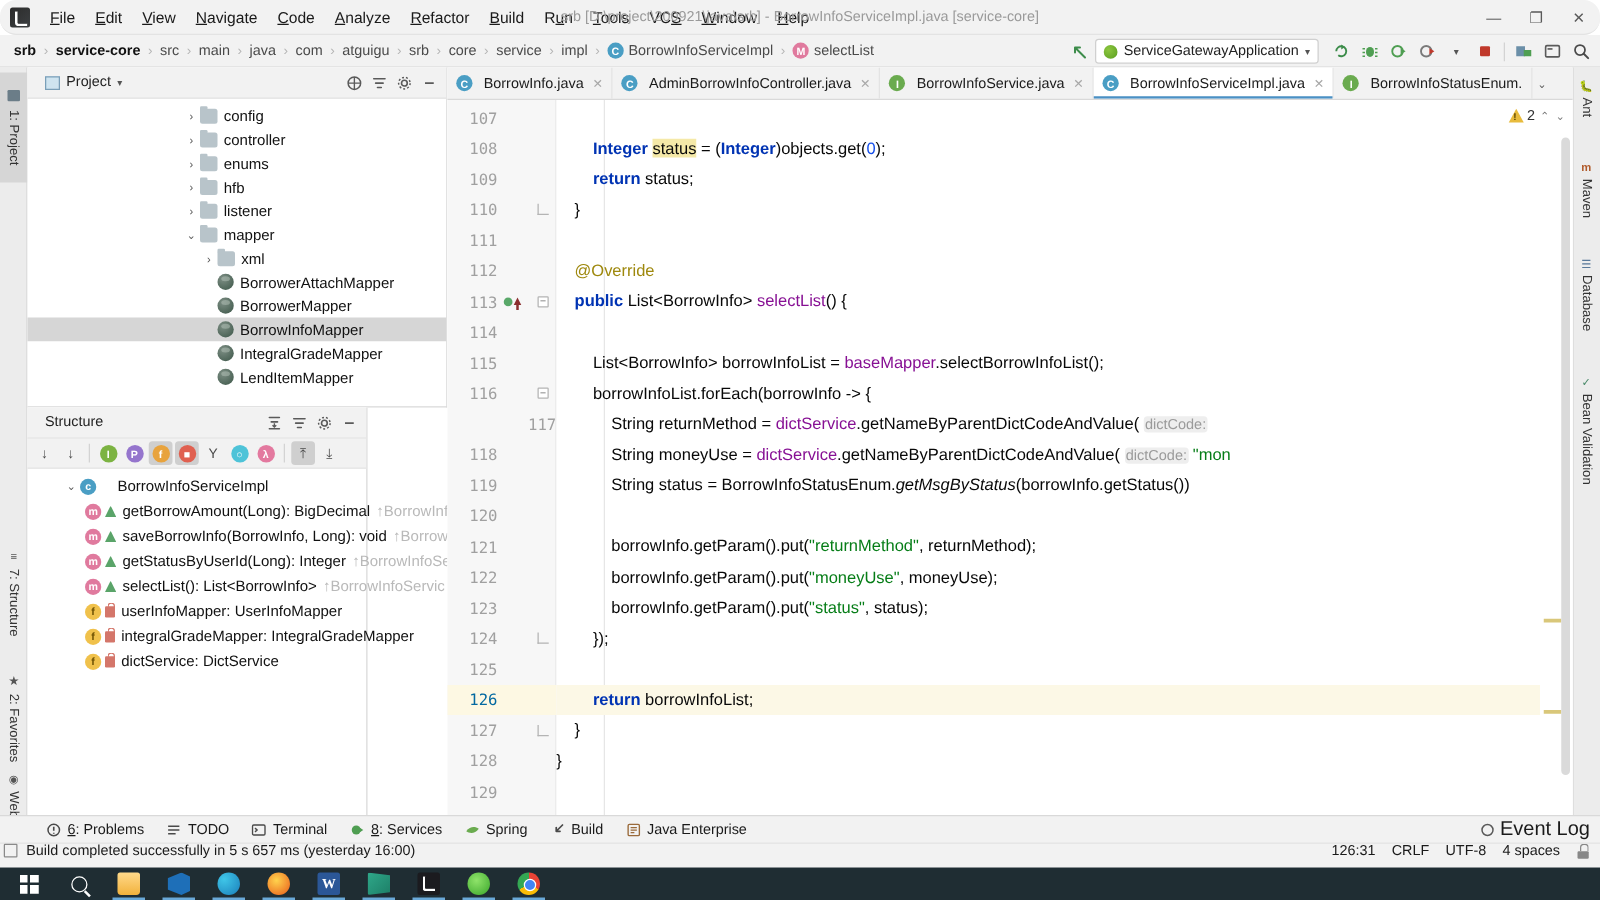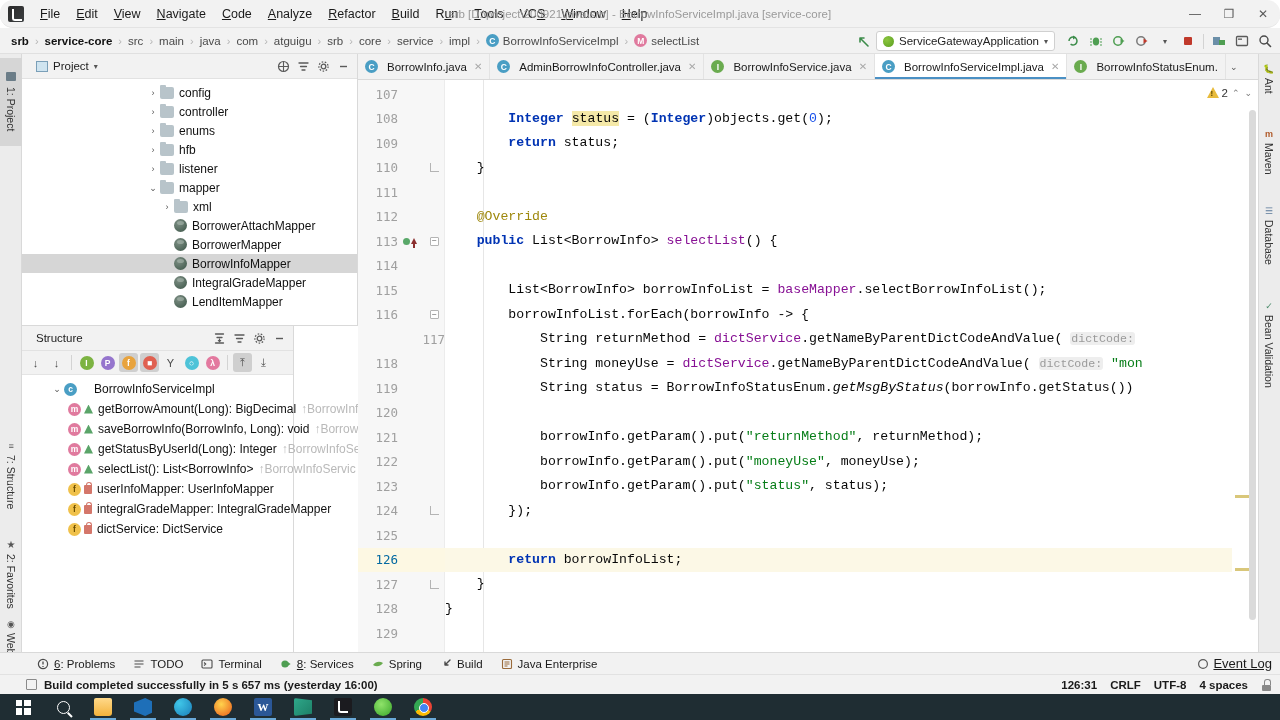--- a/index.html
+++ b/index.html
@@ -302,21 +302,21 @@
     border-right: 3px solid transparent; border-bottom: 6px solid #8b2f2f;
     position: relative;
   }
   .arrowup:after {
     content:""; position:absolute; left:-1px; top:5px;
     width:2px; height:5px; background:#8b2f2f;
   }
 
   .code {
     position: absolute; left: 87px; top: 0; right: 26px; height: 572px;
-    font-family: Liberation Mono, monospace;
+    font-family: Liberation Sans, sans-serif;
     font-size: 13.2px; line-height: 24.5px;
     white-space: pre; overflow: hidden; color: #080808;
     padding-left: 0;
   }
   .cline { height: 24.5px; white-space: pre; }
   .cline.current { background: #fcf8e6; }
   .kw { color: #0033b3; font-weight: bold; }
   .anno { color: #9e880d; }
   .str { color: #067d17; }
   .num0 { color: #1750eb; }
@@ -369,28 +369,28 @@
     background: #f2f2f2; border-top: 1px solid #d9d9d9;
     display: flex; align-items: center; padding-left: 28px; gap: 0;
   }
   .twitem {
     display: flex; align-items: center; gap: 5px; font-size: 11.5px;
     color: #1a1a1a; padding: 2px 9px; white-space: nowrap;
   }
   .tw-u { text-decoration: underline; }
   .eventlog {
     position: absolute; right: 8px; display: flex; align-items: center;
-    gap: 4px; font-size: 13px; color: #1a1a1a; text-decoration: underline;
+    gap: 4px; font-size: 16px; color: #1a1a1a;
   }
 
   .statusbar {
     position: absolute; left: 0; top: 674px; width: 1280px; height: 20px;
     background: #f2f2f2; border-top: 1px solid #e2e2e2;
-    display: flex; align-items: center; padding-left: 26px;
-    font-size: 11.5px; color: #1a1a1a; font-weight: bold;
+    display: flex; align-items: flex-start; padding-left: 3px;
+    font-size: 11.5px; color: #1a1a1a;
   }
   .sb-right {
     position: absolute; right: 8px; display: flex; align-items: center;
     gap: 13px;
   }
   .buildico {
     width: 11px; height: 11px; border: 1px solid #8a8a8a; margin-right: 7px;
     border-radius: 1px; flex: none;
   }
   .lockico {

